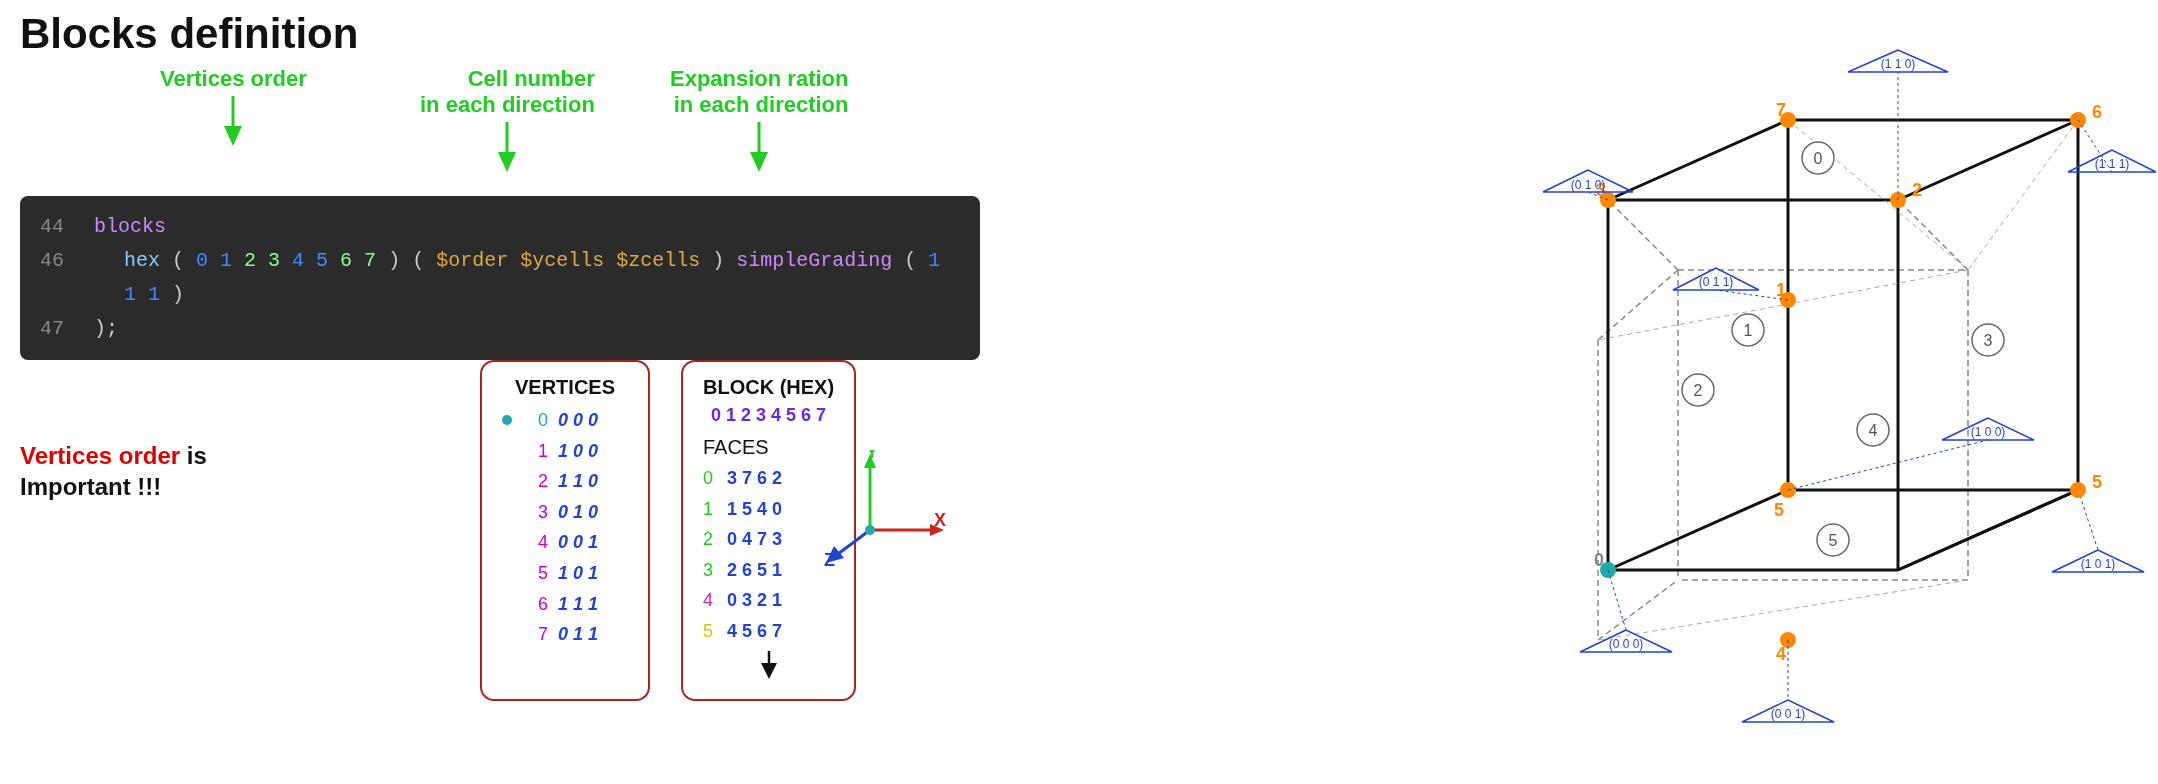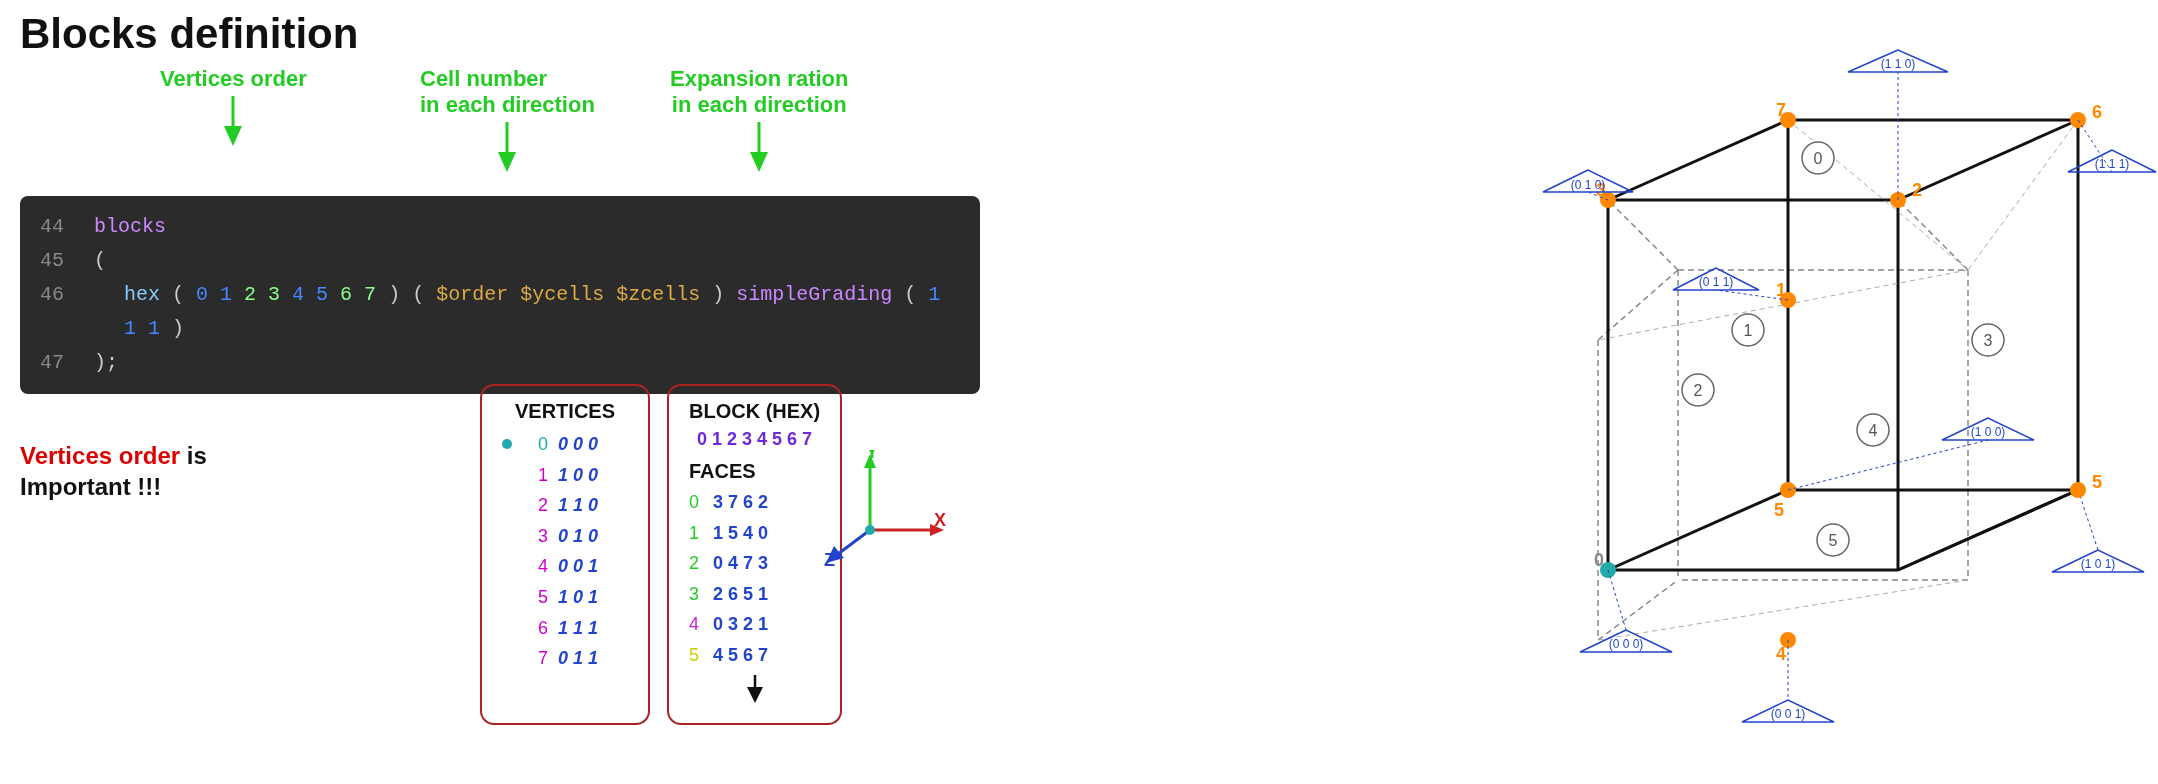--- a/index.html
+++ b/index.html
@@ -87,23 +87,23 @@
       line-height: 1.3;
     }
 
     .vi-red { color: #dd0000; font-weight: bold; }
     .vi-black { color: #111; font-weight: bold; }
 
     
     .tables-section {
       position: absolute;
       left: 480px;
-      top: 384px;
+      top: 360px;
       display: flex;
-      gap: 17px;
+      gap: 31px;
     }
 
     .table-box {
       border: 2px solid #aa2222;
       border-radius: 14px;
       padding: 14px 20px;
       min-width: 170px;
     }
 
     .table-title {
@@ -149,21 +149,21 @@
       width: 10px; height: 10px;
       background: #22aaaa;
       border-radius: 50%;
       display: inline-block;
       margin-right: 4px;
     }
 
     
     .face-title {
       font-size: 20px;
-      font-weight: bold;
+      font-weight: normal;
       color: #111;
       margin-top: 10px;
       margin-bottom: 4px;
     }
 
     .face-row {
       display: flex;
       gap: 8px;
       font-size: 18px;
       line-height: 1.7;
@@ -216,51 +216,47 @@
     <div class="annotation ann-vertices">
       <span>Vertices order</span>
       <span class="arrow-down">
         <svg width="28" height="50" viewBox="0 0 28 50">
             <line x1="14" y1="0" x2="14" y2="38" stroke="#22cc22" stroke-width="3"></line>
             <polygon points="14,50 5,30 23,30" fill="#22cc22"></polygon>
           </svg>
       </span>
     </div>
 
-    <div class="annotation ann-cell" style="text-align:left;">
+    <div class="annotation ann-cell" style="text-align:right;">
       <div>Cell number</div>
       <div>in each direction</div>
       <span class="arrow-down">
         <svg width="28" height="50" viewBox="0 0 28 50">
             <line x1="14" y1="0" x2="14" y2="38" stroke="#22cc22" stroke-width="3"></line>
             <polygon points="14,50 5,30 23,30" fill="#22cc22"></polygon>
           </svg>
       </span>
     </div>
 
-    <div class="annotation ann-expansion" style="text-align:center;">
+    <div class="annotation ann-expansion" style="text-align:right;">
       <div>Expansion ration</div>
       <div>in each direction</div>
       <span class="arrow-down">
         <svg width="28" height="50" viewBox="0 0 28 50">
             <line x1="14" y1="0" x2="14" y2="38" stroke="#22cc22" stroke-width="3"></line>
             <polygon points="14,50 5,30 23,30" fill="#22cc22"></polygon>
           </svg>
       </span>
     </div>
   </div>
 
   <div class="code-block">
     <div class="code-line">
       <span class="line-num">44</span>
       <span class="kw-blocks">blocks</span>
-    </div>
-    <div class="code-line">
-      <span class="line-num">45</span>
-      <span class="plain">(</span>
     </div>
     <div class="code-line">
       <span class="line-num">46</span>
       <span style="margin-left:30px;">
         <span class="kw-hex">hex </span>
         <span class="plain">(</span>
         <span class="num-blue">0 1 </span><span class="num-green">2 3 </span><span class="num-blue">4 5 </span><span class="num-green">6 7</span>
         <span class="plain">) (</span>
         <span class="var-yellow">$order $ycells $zcells</span>
         <span class="plain">) </span>

